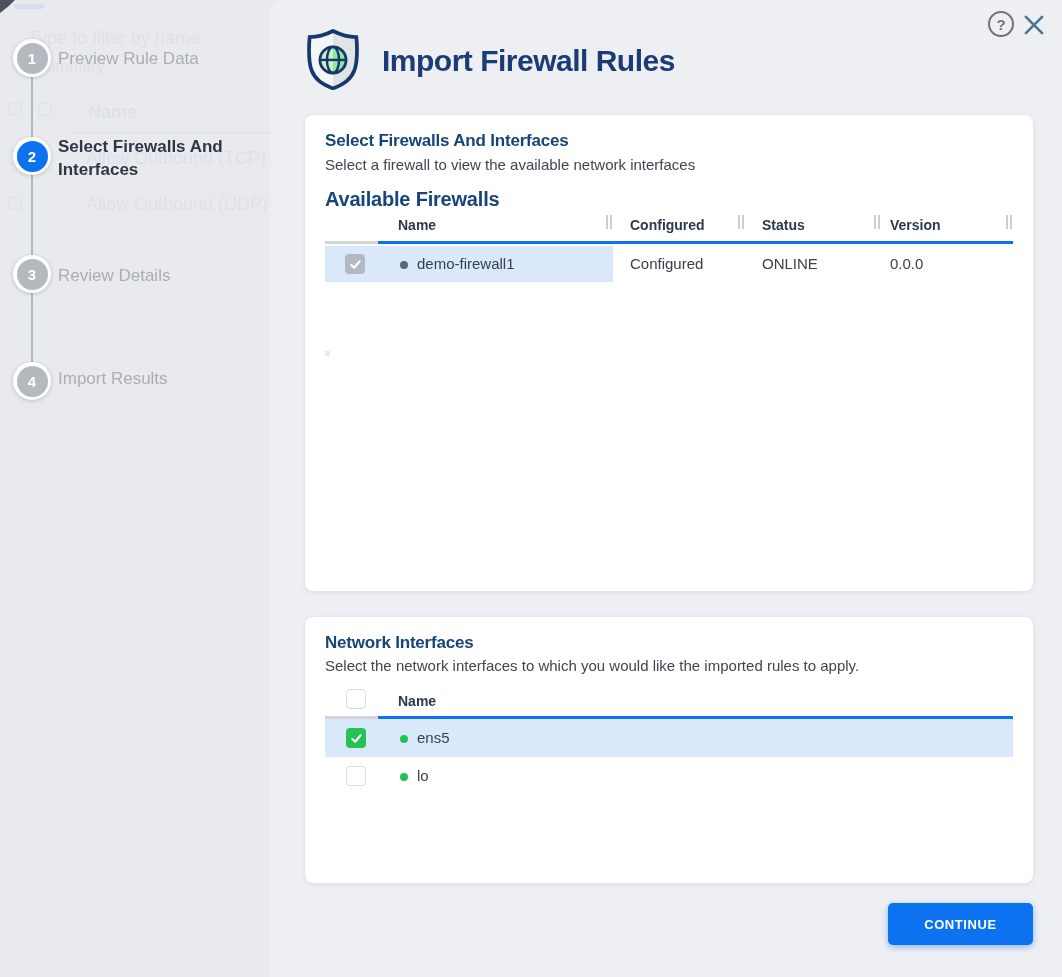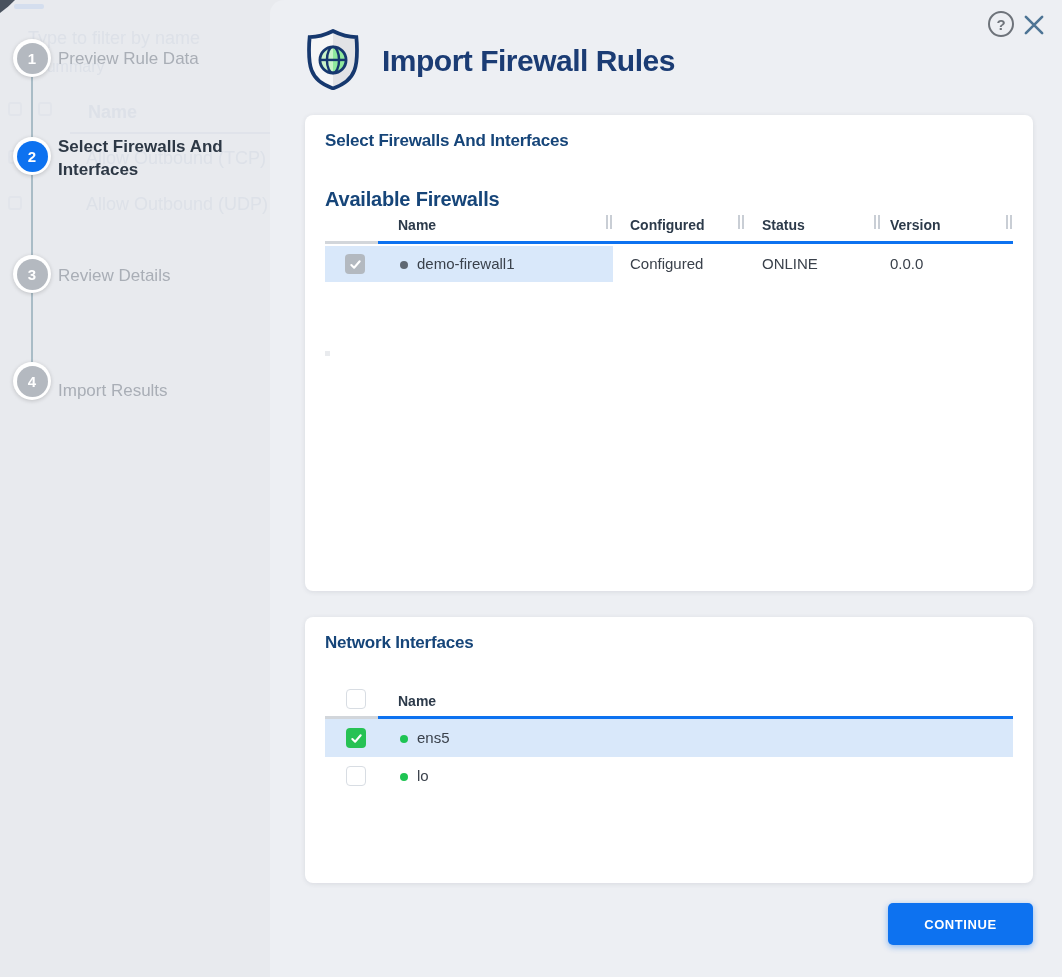--- a/index.html
+++ b/index.html
@@ -108,21 +108,21 @@
     <div class="step-label active" style="top:135px;">Select Firewalls And Interfaces</div>
 
     <div class="step-circle" style="left:13px; top:255px;">
       <div class="inner">3</div>
     </div>
     <div class="step-label" style="top:264px;">Review Details</div>
 
     <div class="step-circle" style="left:13px; top:362px;">
       <div class="inner">4</div>
     </div>
-    <div class="step-label" style="top:379px;">Import Results</div>
+    <div class="step-label" style="top:367px;">Import Results</div>
   </div>
 
   <div class="main-panel">
 
     <div class="titlebar">
       <span>
         <svg width="56" height="62" viewBox="0 0 60 66">
           <path d="M30 3 C38 7 48 9.5 55 9.5 C55 9.5 57.5 33 53 45 C49 56 39 61.5 30 64.5 C21 61.5 11 56 7 45 C2.5 33 5 9.5 5 9.5 C12 9.5 22 7 30 3 Z" fill="#f5f6f7"></path>
           <path d="M30 3 C38 7 48 9.5 55 9.5 C55 9.5 57.5 33 53 45 C49 56 39 61.5 30 64.5 L30 3 Z" fill="#e2e3e6"></path>
           <path d="M30 3 C38 7 48 9.5 55 9.5 C55 9.5 57.5 33 53 45 C49 56 39 61.5 30 64.5 C21 61.5 11 56 7 45 C2.5 33 5 9.5 5 9.5 C12 9.5 22 7 30 3 Z" fill="none" stroke="#16386e" stroke-width="4"></path>
@@ -140,20 +140,21 @@
       <span>?</span>
     </div>
     <div class="close-btn">
       <svg width="26" height="26" viewBox="0 0 24 24">
         <path d="M4.5 4.5 L19.5 19.5 M19.5 4.5 L4.5 19.5" stroke="#4d7495" stroke-width="2.4" stroke-linecap="round"></path>
       </svg>
     </div>
 
     <div class="card firewalls">
       <div class="card-title" style="top:16px;">Select Firewalls And Interfaces</div>
+      <div class="card-sub" style="top:41px;">Select a firewall to view the available network interfaces</div>
       <div class="table-title" style="top:73px;">Available Firewalls</div>
 
       <div class="th" style="left:93px; top:102px;">Name</div>
       <div class="th" style="left:325px; top:102px;">Configured</div>
       <div class="th" style="left:457px; top:102px;">Status</div>
       <div class="th" style="left:585px; top:102px;">Version</div>
       <div class="sep" style="left:301px; top:100px;">
           <i></i>
           <i></i>
         </div>
@@ -186,20 +187,21 @@
         <div class="row-text" style="position:absolute; left:325px; top:9px;">Configured</div>
         <div class="row-text" style="position:absolute; left:457px; top:9px;">ONLINE</div>
         <div class="row-text" style="position:absolute; left:585px; top:9px;">0.0.0</div>
       </div>
 
       <div class="tiny-dot" style="left:20px; top:236px;"></div>
     </div>
 
     <div class="card interfaces">
       <div class="card-title" style="top:16px;">Network Interfaces</div>
+      <div class="card-sub" style="top:40px;">Select the network interfaces to which you would like the imported rules to apply.</div>
 
       <div class="checkbox unchecked" style="position:absolute; left:41px; top:72px;"></div>
       <div class="th" style="left:93px; top:76px;">Name</div>
 
       <div class="hdr-underline-gray" style="left:20px; top:99px; width:53px;"></div>
       <div class="hdr-underline-blue" style="left:73px; top:99px; width:635px;"></div>
 
       <div style="position:absolute; left:0; top:102px; width:728px; height:38px;">
         <div class="highlight" style="position:absolute; left:20px; top:0; width:688px; height:38px;"></div>
         <div class="checkbox checked-green" style="position:absolute; left:41px; top:9px;">

